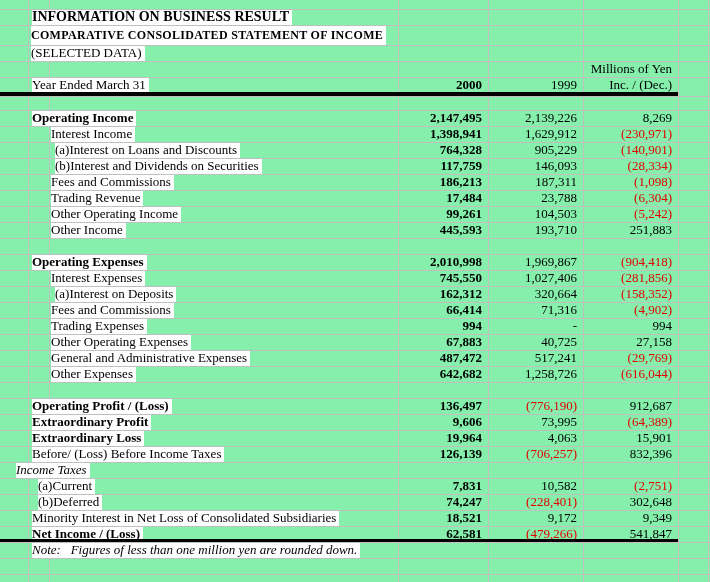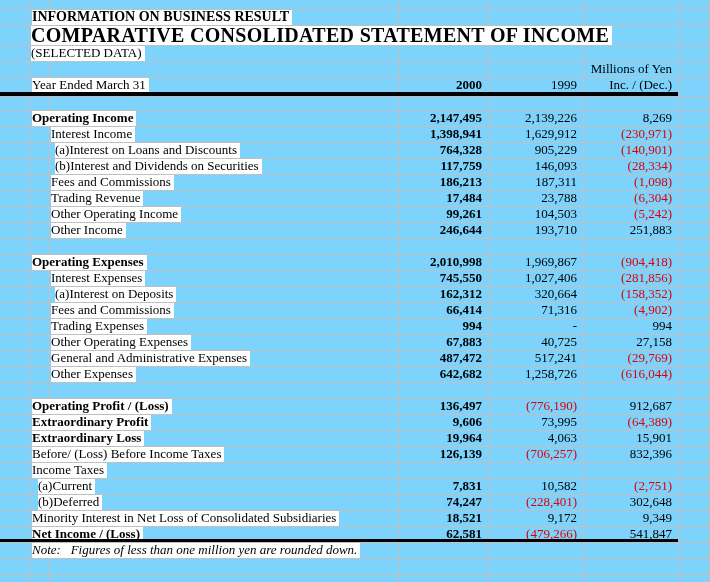--- a/index.html
+++ b/index.html
@@ -1,34 +1,34 @@
 <!DOCTYPE html>
 <html><head>
 <meta charset="utf-8">
 <style>
   html,body { margin:0; padding:0; background:#fff; }
   .sheet {
     position:relative; width:710px; height:582px; overflow:hidden;
-    background:#7dd3fc; color:#000;
+    background:#86efac; color:#000;
     font-family:"Liberation Serif","DejaVu Serif",serif;
     font-size:13px;
   }
   
   .vline { position:absolute; top:0; height:582px; width:1px; background:#c0c0c0; z-index:1; }
   .hline { position:absolute; left:0; width:710px; height:1px; background:#c0c0c0; z-index:3; }
   .bar   { position:absolute; left:0; width:678px; background:#000; z-index:4; }
   .bar-header { top:92px; height:4px; }
   .bar-net    { top:539px; height:3px; }
 
   
   .abs { position:absolute; z-index:2; white-space:nowrap; }
   .lbl { background:#ffffff; padding-right:3px; }
 
   .t1 { top:9px;  left:32px; height:16px; line-height:16px; font-weight:bold; font-size:14px; }
-  .t2 { top:25px; left:31px; height:20px; line-height:20px; font-weight:bold; font-size:20px; letter-spacing:.3px; }
+  .t2 { top:25px; left:31px; height:20px; line-height:20px; font-weight:bold; font-size:12px; letter-spacing:.3px; }
   .t3 { top:45px; left:31px; height:16px; line-height:16px; }
 
   .units   { top:61px; left:586px; width:86px;  height:16px; line-height:16px; text-align:right; }
   .yearlbl { top:77px; left:32px;  height:16px; line-height:16px; }
   .h2000   { top:77px; left:340px; width:142px; height:16px; line-height:16px; text-align:right; font-weight:bold; }
   .h1999   { top:77px; left:494px; width:83px;  height:16px; line-height:16px; text-align:right; }
   .hdiff   { top:77px; left:589px; width:83px;  height:16px; line-height:16px; text-align:right; }
 
   .row  { position:absolute; left:0; width:710px; height:16px; line-height:16px; z-index:2; }
   .cell { position:absolute; top:0; height:16px; line-height:16px; white-space:nowrap; }
@@ -142,21 +142,21 @@
         <span class="cell cdiff neg">(6,304)</span>
       </div>
       <div class="row" style="top: 206px;">
         <span class="cell lbl" style="left: 51px;">Other Operating Income</span>
         <span class="cell c2000">99,261</span>
         <span class="cell c1999">104,503</span>
         <span class="cell cdiff neg">(5,242)</span>
       </div>
       <div class="row" style="top: 222px;">
         <span class="cell lbl" style="left: 51px;">Other Income</span>
-        <span class="cell c2000">246,644</span>
+        <span class="cell c2000">445,593</span>
         <span class="cell c1999">193,710</span>
         <span class="cell cdiff">251,883</span>
       </div>
       <div class="row" style="top: 254px;">
         <span class="cell lbl bold" style="left: 32px;">Operating Expenses</span>
         <span class="cell c2000">2,010,998</span>
         <span class="cell c1999">1,969,867</span>
         <span class="cell cdiff neg">(904,418)</span>
       </div>
       <div class="row" style="top: 270px;">
@@ -219,21 +219,21 @@
         <span class="cell c1999">4,063</span>
         <span class="cell cdiff">15,901</span>
       </div>
       <div class="row" style="top: 446px;">
         <span class="cell lbl" style="left: 32px;">Before/ (Loss) Before Income Taxes</span>
         <span class="cell c2000">126,139</span>
         <span class="cell c1999 neg">(706,257)</span>
         <span class="cell cdiff">832,396</span>
       </div>
       <div class="row" style="top: 462px;">
-        <span class="cell lbl" style="left: 32px;">Income Taxes</span>
+        <span class="cell lbl" style="left: 16px; font-style: italic;">Income Taxes</span>
       </div>
       <div class="row" style="top: 478px;">
         <span class="cell lbl" style="left: 38px;">(a)Current</span>
         <span class="cell c2000">7,831</span>
         <span class="cell c1999">10,582</span>
         <span class="cell cdiff neg">(2,751)</span>
       </div>
       <div class="row" style="top: 494px;">
         <span class="cell lbl" style="left: 38px;">(b)Deferred</span>
         <span class="cell c2000">74,247</span>

